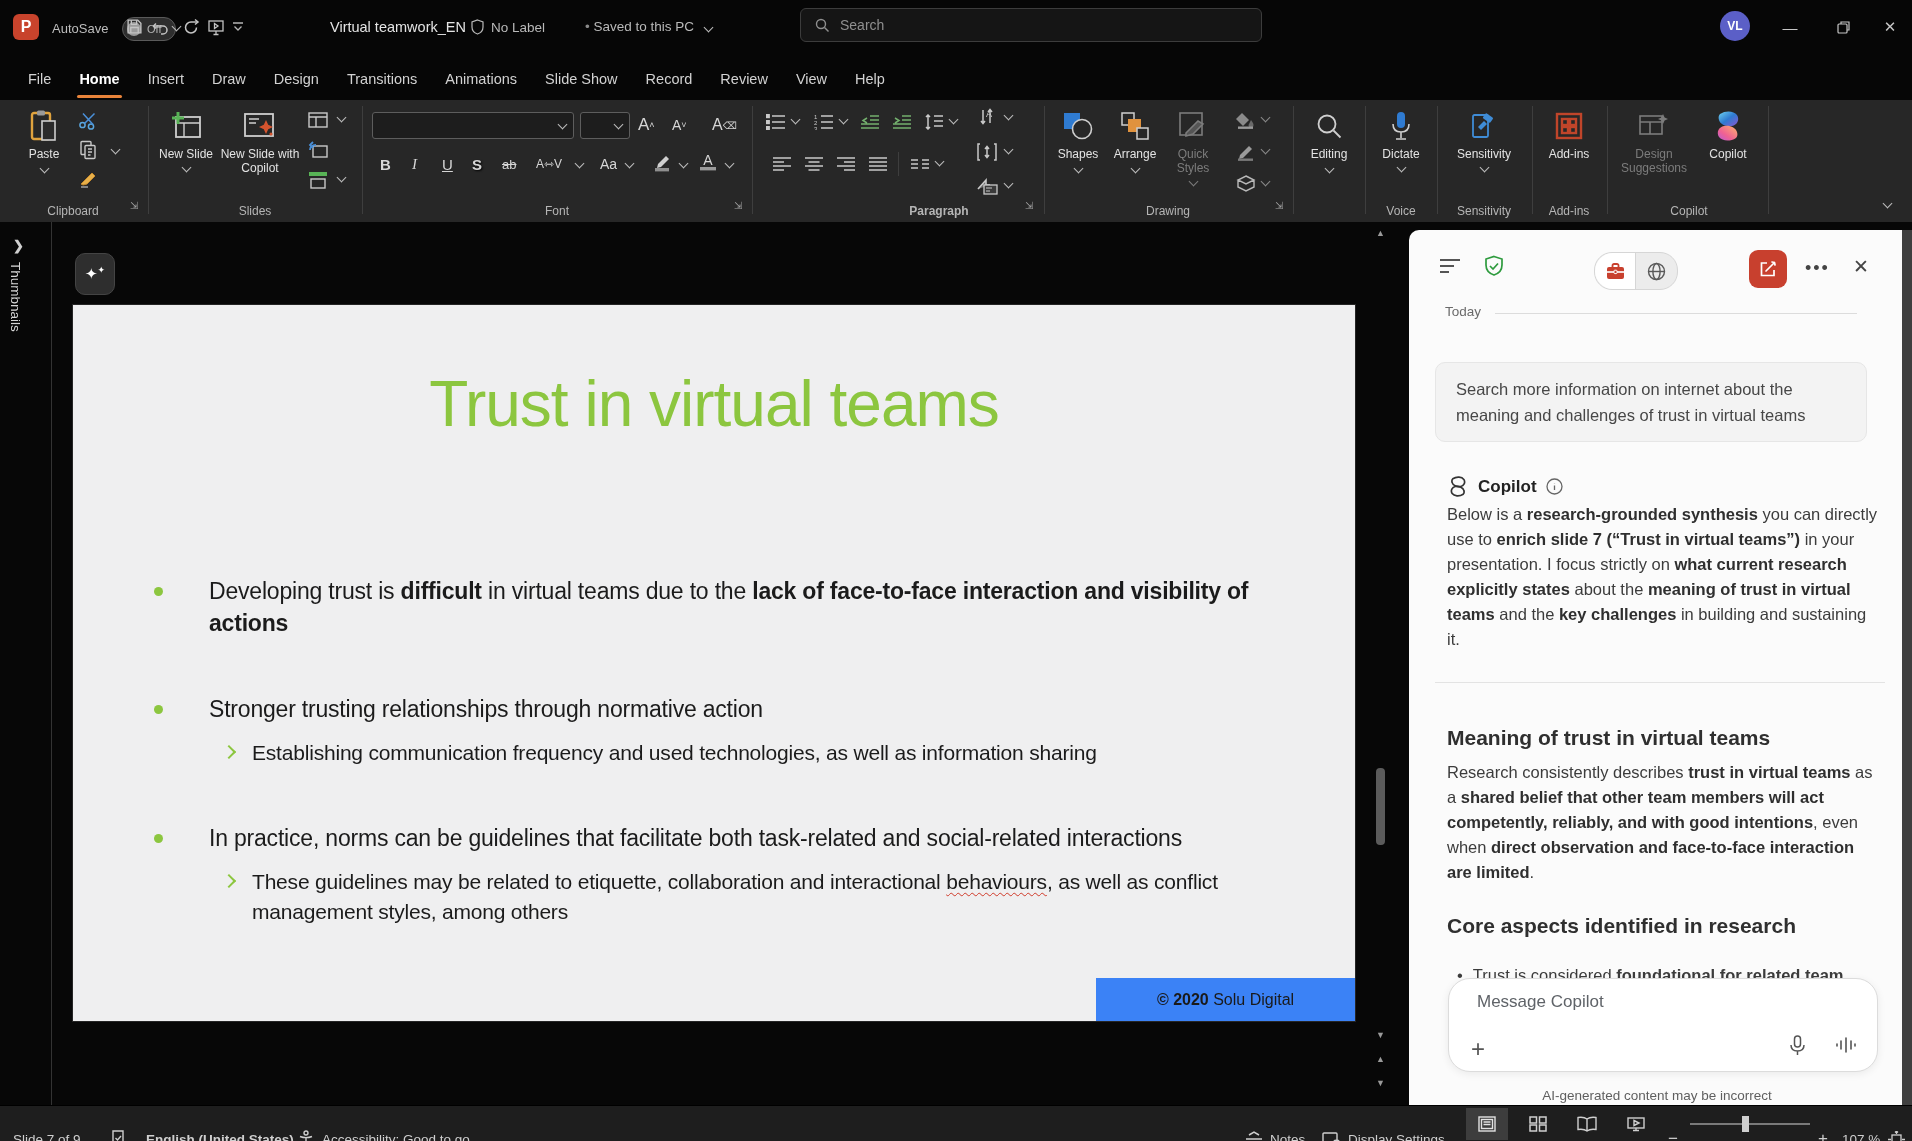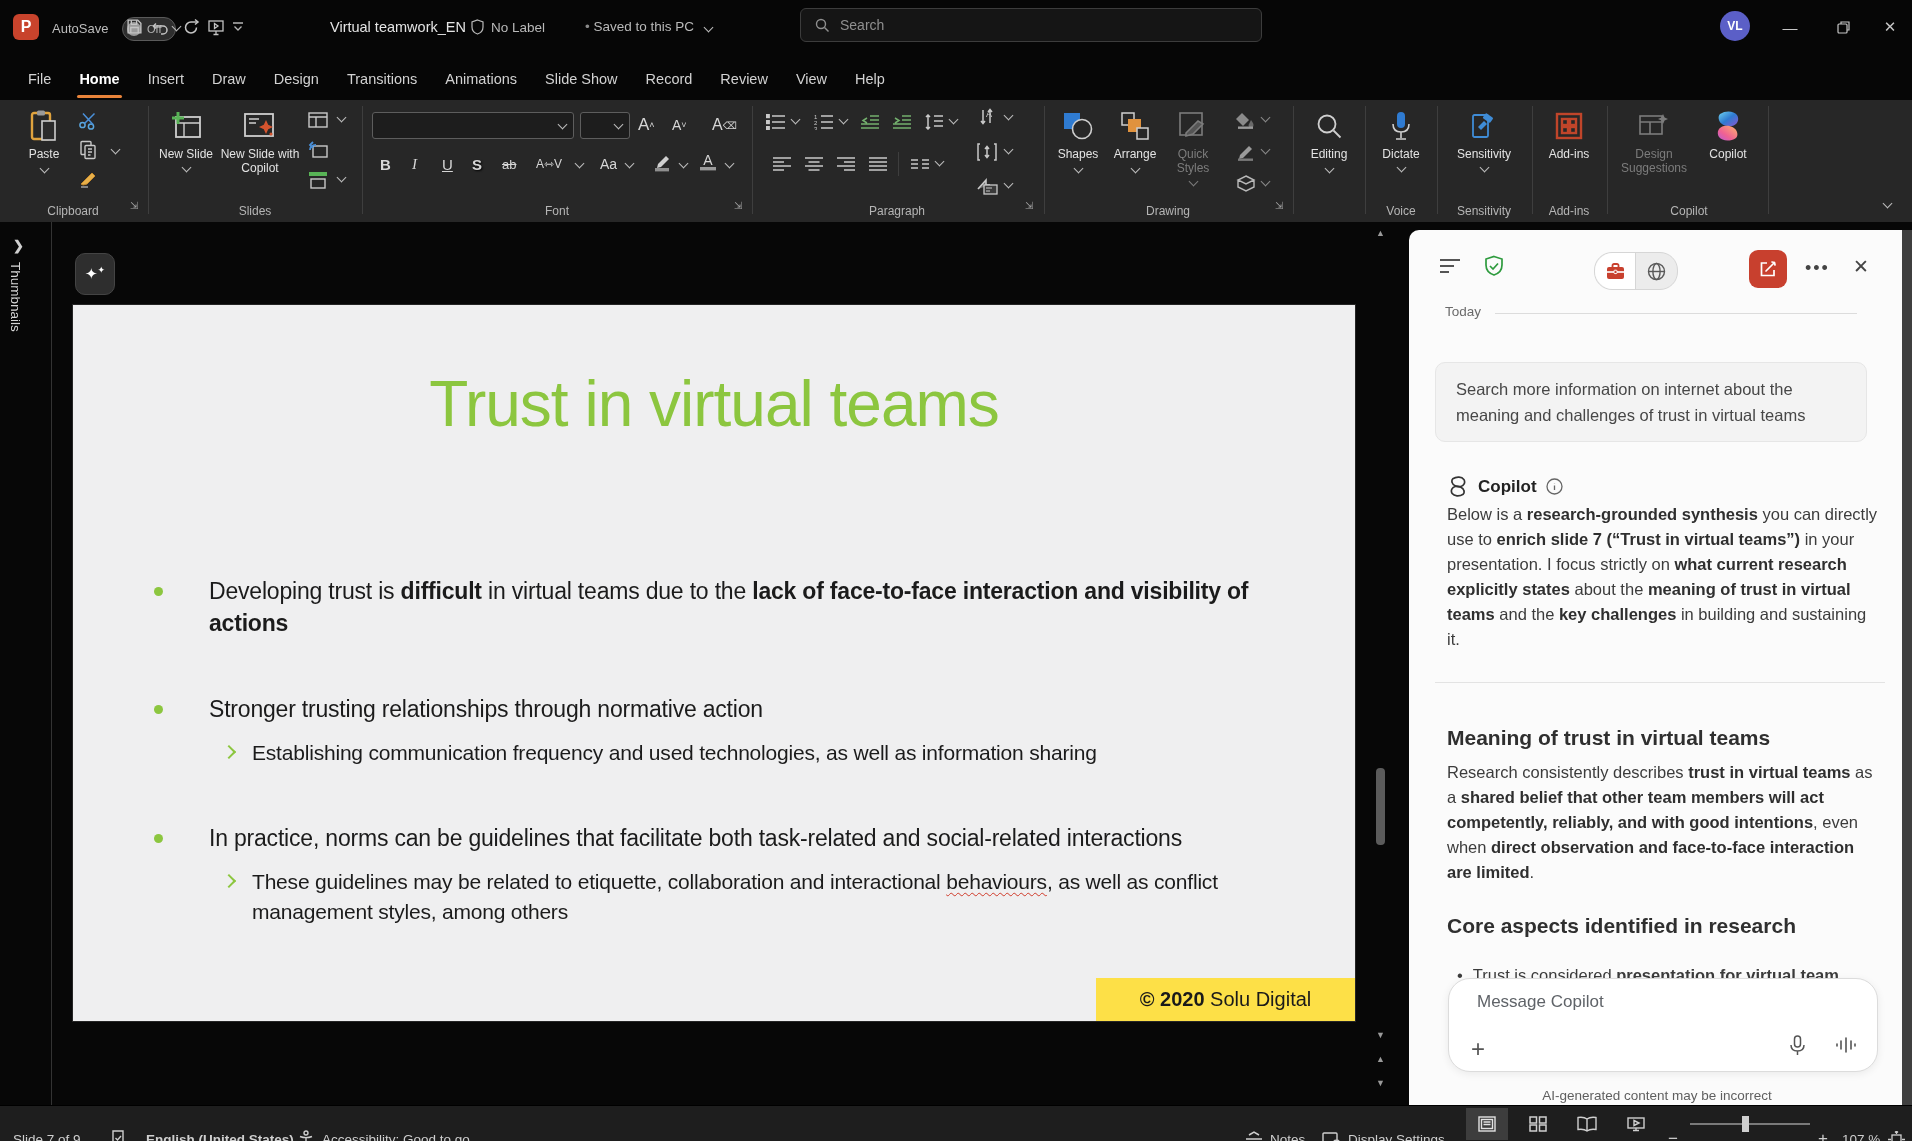--- a/index.html
+++ b/index.html
@@ -63,22 +63,22 @@
   .b-row.lvl1 + .b-row.lvl1, .b-row.lvl2 + .b-row.lvl1{margin-top:54px;}
   .b-row.lvl2{font-size:21px;line-height:30px;margin-top:13px;letter-spacing:-0.2px;}
   .b-dot{width:44px;flex:0 0 44px;position:relative;}
   .b-dot::after{content:"";position:absolute;left:2px;top:12px;width:9px;height:9px;border-radius:50%;background:#8cc63f;}
   .b-arrow{width:32px;flex:0 0 32px;margin-left:68px;position:relative;}
   .b-arrow::after{content:"";position:absolute;left:4px;top:9px;width:8px;height:8px;
         border-right:2.6px solid #8cc63f;border-top:2.6px solid #8cc63f;transform:rotate(45deg);}
   .b-text{max-width:1070px;}
   .b-text b{font-weight:bold;}
   .squiggle{text-decoration:underline wavy #cf3a2a 1px;text-underline-offset:3px;}
-  #copy-band{position:absolute;left:1023px;top:673px;width:259px;height:43px;background:#fde047;
-        display:flex;align-items:center;justify-content:center;font-size:20px;color:#1a1a1a;}
+  #copy-band{position:absolute;left:1023px;top:673px;width:259px;height:43px;background:#3b82f6;
+        display:flex;align-items:center;justify-content:center;font-size:16px;color:#1a1a1a;}
   
   .scrl{color:#9a9a9a;font-size:9px;}
   #vscroll-thumb{left:1376px;top:546px;width:9px;height:77px;background:#5b5b5b;border-radius:4px;}
   
   #copilot-panel{left:1409px;top:8px;width:496px;height:875px;background:#fbfbfb;border-radius:10px 0 0 0;color:#333;}
   #cp-scrollbar{left:1902px;top:8px;width:10px;height:875px;background:#3f3f3f;}
   .cp-ic{position:absolute;display:flex;align-items:center;justify-content:center;color:#555;}
   #cp-toggle{left:185px;top:22px;width:82px;height:36px;background:#ececec;border:1px solid #d6d6d6;border-radius:18px;display:flex;}
   #cp-toggle-work{width:41px;height:36px;background:#fff;border-radius:18px 0 0 18px;display:flex;align-items:center;justify-content:center;border-right:1px solid #d6d6d6;box-sizing:border-box;}
   #cp-toggle-web{width:41px;height:36px;display:flex;align-items:center;justify-content:center;color:#5a5a5a;}
@@ -424,21 +424,21 @@
     <span class="abs chev" style="left:1005px;top:48px;"></span>
   <div class="smbtn" style="left:975px;top:74px;">
     <svg width="22" height="18" viewBox="0 0 22 18" fill="none">
         <path d="m2 12 8-9v5h4" stroke="#c9c9c9" stroke-width="1.6" fill="#6a6a6a"></path>
         <rect x="8" y="8" width="13" height="9" fill="#3a3a3a" stroke="#c9c9c9" stroke-width="1.3"></rect>
         <path d="M10 11h6M10 14h4" stroke="#c9c9c9"></path>
       </svg>
   </div>
     <span class="abs chev" style="left:1005px;top:82px;"></span>
   <div class="launcher" style="left:1025px;top:100px;">⇲</div>
-  <div class="grp-label" style="left:842px;width:110px;">Paragraph</div>
+  <div class="grp-label" style="left:884px;width:110px;font-weight:bold;">Paragraph</div>
 
   <div class="bigbtn" style="left:1052px;top:8px;width:52px;">
     <span class="ic">
       <svg width="32" height="30" viewBox="0 0 32 30" fill="none">
           <rect x="2" y="2" width="16" height="16" fill="#2f7bd1"></rect>
           <circle cx="20" cy="18" r="9.5" fill="#272727" stroke="#cfcfcf" stroke-width="1.6"></circle>
         </svg>
     </span>
     <span>Shapes</span>
       <span class="chev" style="margin-top:4px;"></span>
@@ -675,21 +675,21 @@
     <div class="cp-body" style="top:272px;"><span>Below is a </span><b>research-grounded synthesis</b><span> you can directly use to </span><b>enrich slide 7 (“Trust in virtual teams”)</b><span> in your presentation. I focus strictly on </span><b>what current research explicitly states</b><span> about the </span><b>meaning of trust in virtual teams</b><span> and the </span><b>key challenges</b><span> in building and sustaining it.</span></div>
 
     <div id="cp-divider" class="abs"></div>
 
     <div class="cp-h" style="top:496px;">Meaning of trust in virtual teams</div>
     <div class="cp-body" style="top:530px;"><span>Research consistently describes </span><b>trust in virtual teams</b><span> as a </span><b>shared belief that other team members will act competently, reliably, and with good intentions</b><span>, even when </span><b>direct observation and face-to-face interaction are limited</b><span>.</span></div>
 
     <div class="cp-h" style="top:684px;">Core aspects identified in research</div>
     <div id="cp-bullet-row" class="abs">
       <span>•</span>
-      <span><span>Trust is considered </span><b>presentation for virtual team</b></span>
+      <span><span>Trust is considered </span><b>foundational for related team</b></span>
     </div>
 
     <div id="cp-input-card" class="abs">
       <input id="cp-input" placeholder="Message Copilot" style="">
       <div class="cp-ic" style="left:22px;top:56px;font-size:24px;color:#555;">+</div>
       <div class="cp-ic" style="left:340px;top:56px;">
         <svg width="17" height="22" viewBox="0 0 17 22" fill="none" stroke="#555" stroke-width="1.5">
             <rect x="5.5" y="1" width="6" height="11" rx="3"></rect>
             <path d="M2 10c0 4.5 3 6 6.5 6s6.5-1.5 6.5-6M8.5 16v4"></path>
           </svg>

